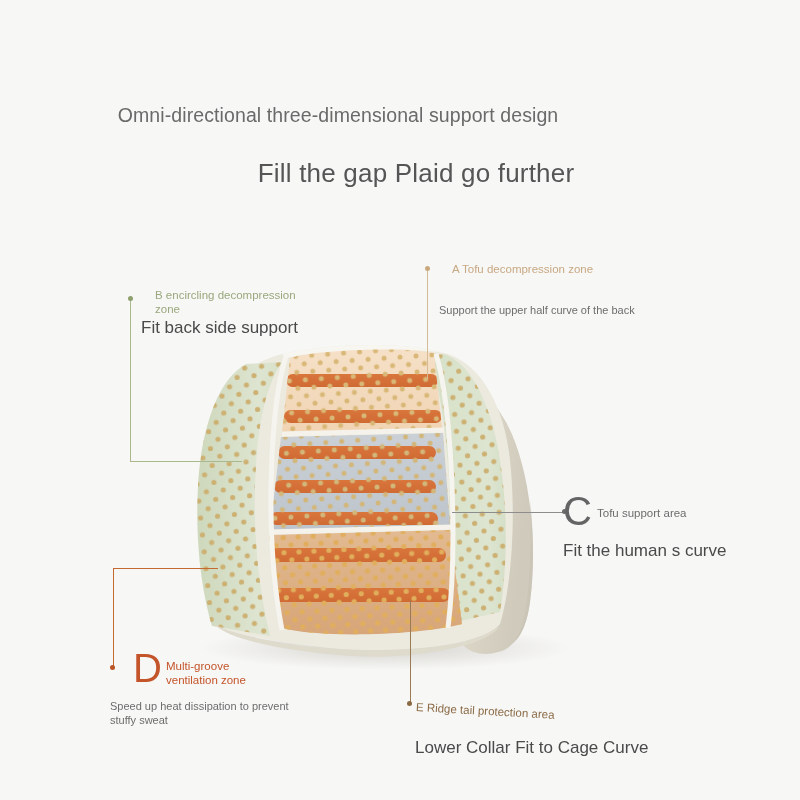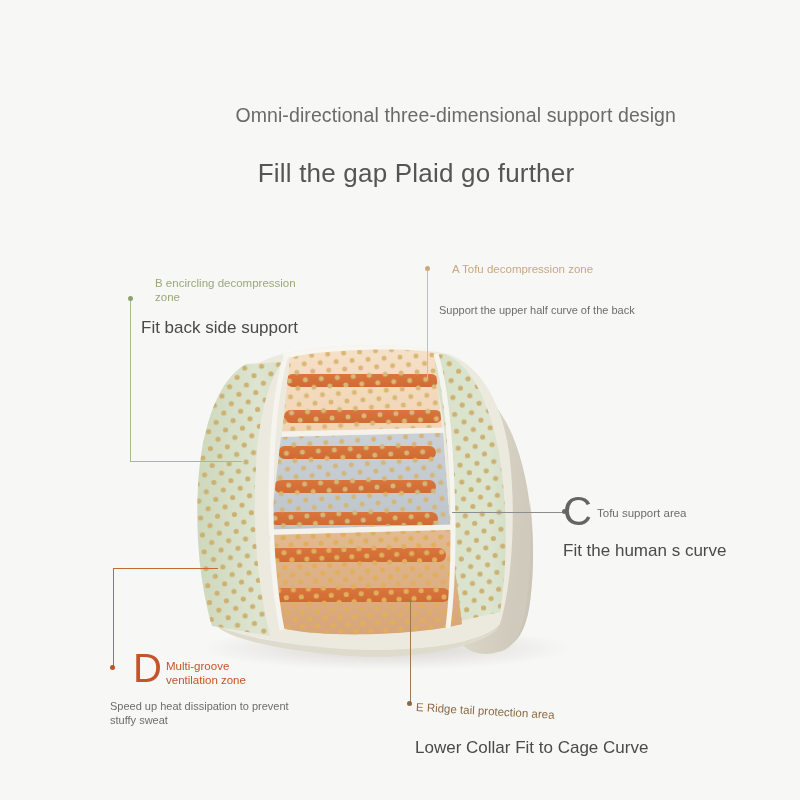--- a/index.html
+++ b/index.html
@@ -19,21 +19,21 @@
     left: 0; top: 0;
     width: 800px;
     height: 800px;
   }
   .abs { position: absolute; }
 
   
   #heading-sub {
     left: 0; top: 104px;
     width: 676px;
-    text-align: right;
+    text-align: center;
     font-size: 19.5px;
     color: #6a6a6a;
     letter-spacing: 0.1px;
     white-space: nowrap;
   }
   #heading-main {
     left: 0; top: 158px;
     width: 760px;
     text-align: center;
     font-size: 26px;
@@ -60,21 +60,21 @@
     color: #4a4a4a;
     white-space: nowrap;
   }
   .bigletter {
     font-size: 40px;
     line-height: 40px;
     font-weight: 300;
   }
 
   
-  #b-label  { left: 155px; top: 276px; width: 180px; color: #9aa87e; }
+  #b-label  { left: 155px; top: 288px; width: 180px; color: #9aa87e; }
   #b-big    { left: 141px; top: 318px; }
 
   
   #a-label  { left: 452px; top: 262px; color: #c8a882; font-size: 11.5px; white-space: nowrap; }
   #a-desc   { left: 439px; top: 303px; width: 230px; }
 
   
   #c-letter { left: 563px; top: 491px; color: #646464; }
   #c-label  { left: 597px; top: 506px; color: #6d6d6d; font-size: 11.5px; white-space: nowrap; }
   #c-big    { left: 563px; top: 541px; }

